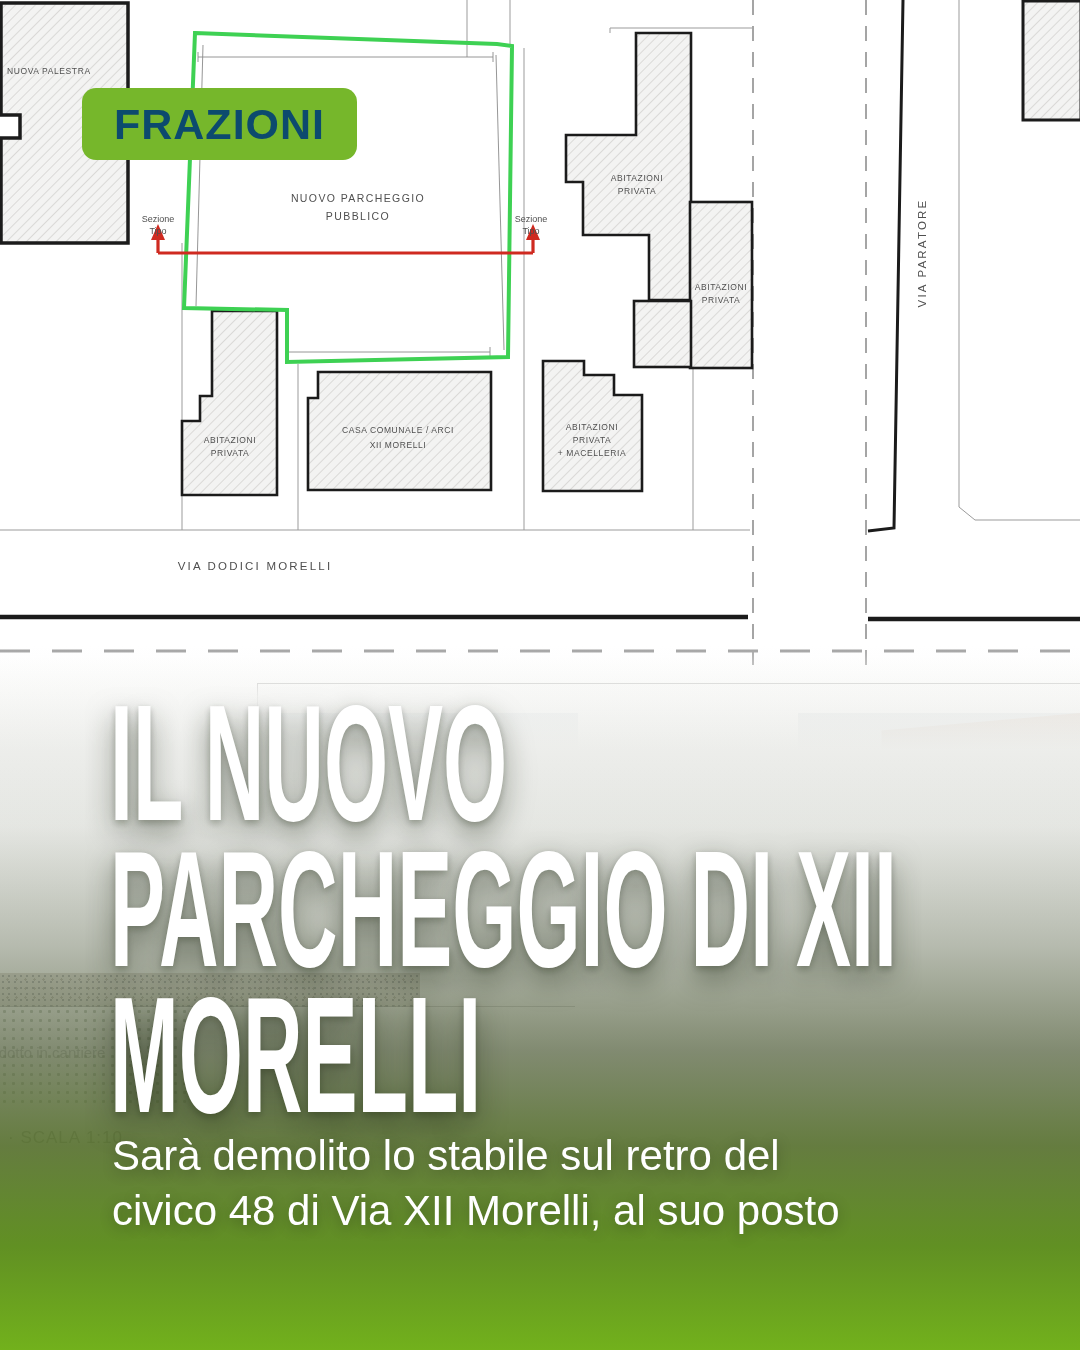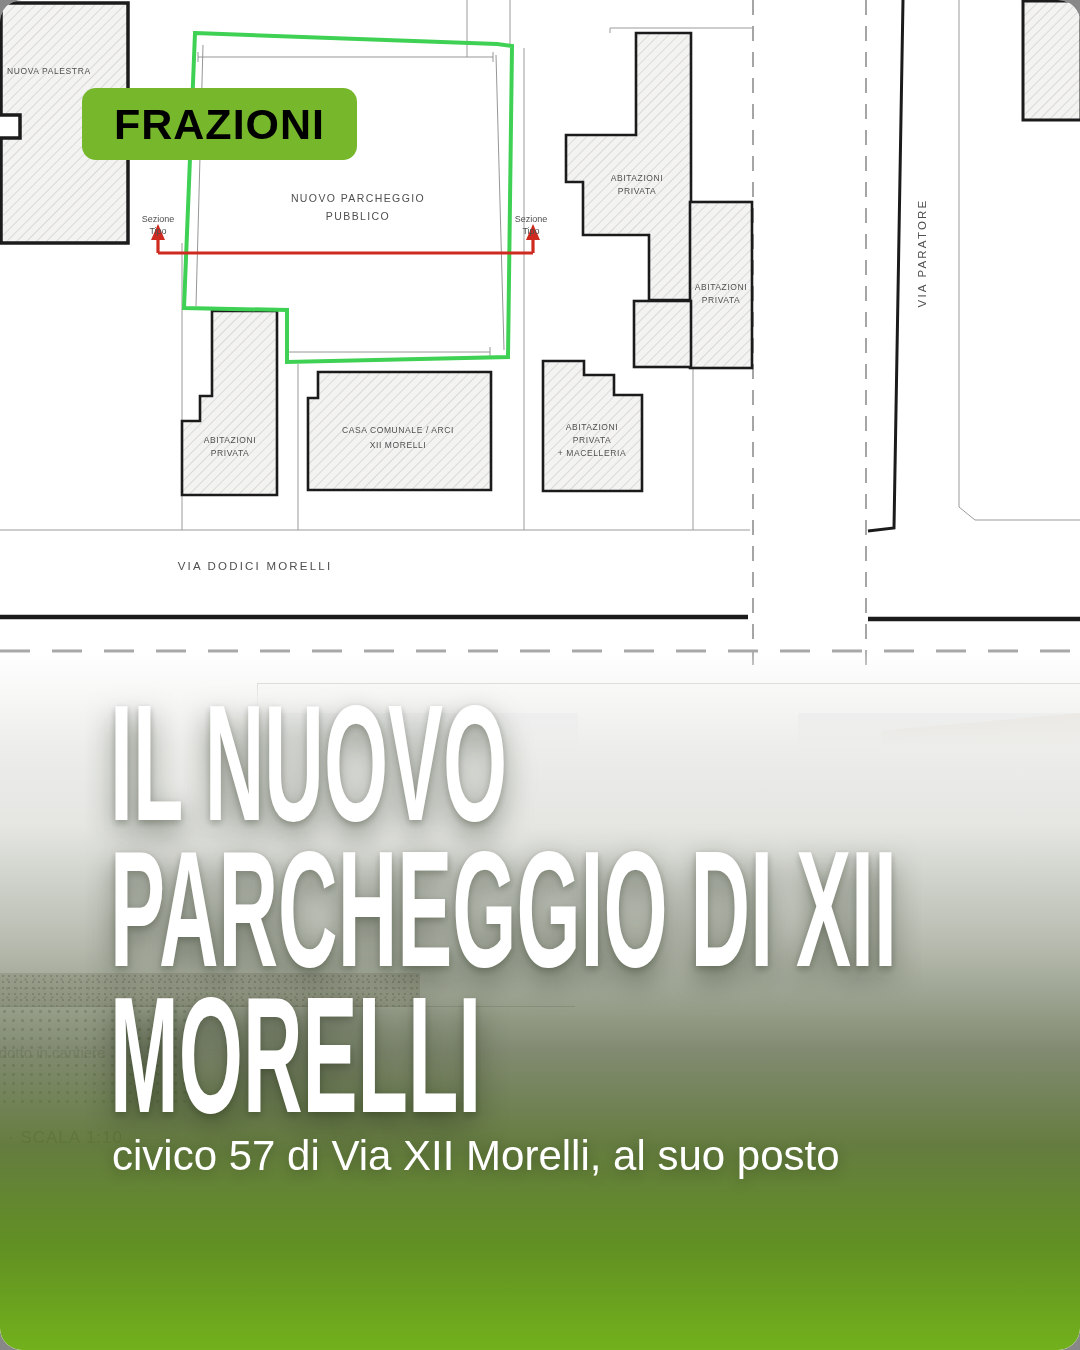--- a/index.html
+++ b/index.html
@@ -1,18 +1,18 @@
 <!DOCTYPE html>
 <html><head>
 <meta charset="utf-8">
 <style>
   html,body{margin:0;padding:0;background:#888;}
   .canvas{
     position:relative;width:1080px;height:1350px;overflow:hidden;
-    background:#ffffff;font-family:"Liberation Sans",sans-serif;border-radius:22px;
+    background:#ffffff;font-family:"Liberation Sans",sans-serif;
   }
   .abs{position:absolute;}
   
   .plan{position:absolute;left:0;top:0;z-index:1;}
   .plan text{font-family:"Liberation Sans",sans-serif;fill:#4f4f4f;}
   .lbl-s{font-size:8.5px;letter-spacing:.6px;}
   .lbl-m{font-size:10.5px;letter-spacing:1.4px;fill:#454545;}
   .lbl-street{font-size:11.5px;letter-spacing:2.2px;fill:#3a3a3a;}
   .lbl-sec{font-size:9px;fill:#5a5a5a;}
   
@@ -50,21 +50,21 @@
   .win{position:absolute;background:#33281f;}
   .thumb{position:absolute;border:2px solid #41bb4e;background:#f2f2f0;}
   #thumb1{left:594px;top:768px;width:158px;height:162px;}
   #thumb2{left:594px;top:1053px;width:158px;height:192px;}
   .block{position:absolute;background-color:#ececea;border:1px solid #5a5a5a;
     background-image:repeating-linear-gradient(90deg,rgba(70,70,70,.55) 0 1px,transparent 1px 5px);}
   .marker1{position:absolute;left:26px;top:6px;color:#c43a2a;font-weight:bold;font-size:14px;}
   .foto-caption{left:798px;top:1250px;font-size:15px;color:#4e4e4e;letter-spacing:1px;opacity:.85;}
   
   .badge{left:82px;top:88px;height:72px;padding:0 32px;z-index:7;
-    background:#76b72b;color:#000000;font-size:43px;font-weight:bold;letter-spacing:1px;
+    background:#76b72b;color:#0c4a6e;font-size:43px;font-weight:bold;letter-spacing:1px;
     border-radius:14px;display:flex;align-items:center;}
   
   .headline{left:110px;top:690px;margin:0;z-index:8;color:#fff;font-weight:bold;
     font-size:165px;line-height:146px;white-space:nowrap;
     transform:scaleX(.5);transform-origin:0 0;
     text-shadow:0 12px 40px rgba(25,35,15,.5),0 3px 10px rgba(25,35,15,.28);}
   .subtitle{left:112px;top:1128px;margin:0;z-index:8;color:#fff;
     font-size:42px;line-height:55px;font-weight:400;
     text-shadow:0 3px 14px rgba(0,0,0,.3);}
   .subtitle span{display:block;}
@@ -236,16 +236,17 @@
   <div class="abs greenfade"></div>
 
   <div class="abs badge">FRAZIONI</div>
 
   <h1 class="abs headline">
     <div>IL NUOVO</div>
     <div>PARCHEGGIO DI XII</div>
     <div>MORELLI</div>
   </h1>
   <p class="abs subtitle">
-    <span>civico 57 di Via XII Morelli, al suo posto</span>
+    <span>Sarà demolito lo stabile sul retro del</span>
+    <span>civico 48 di Via XII Morelli, al suo posto</span>
   </p>
 
 </div>
 
 </body></html>

